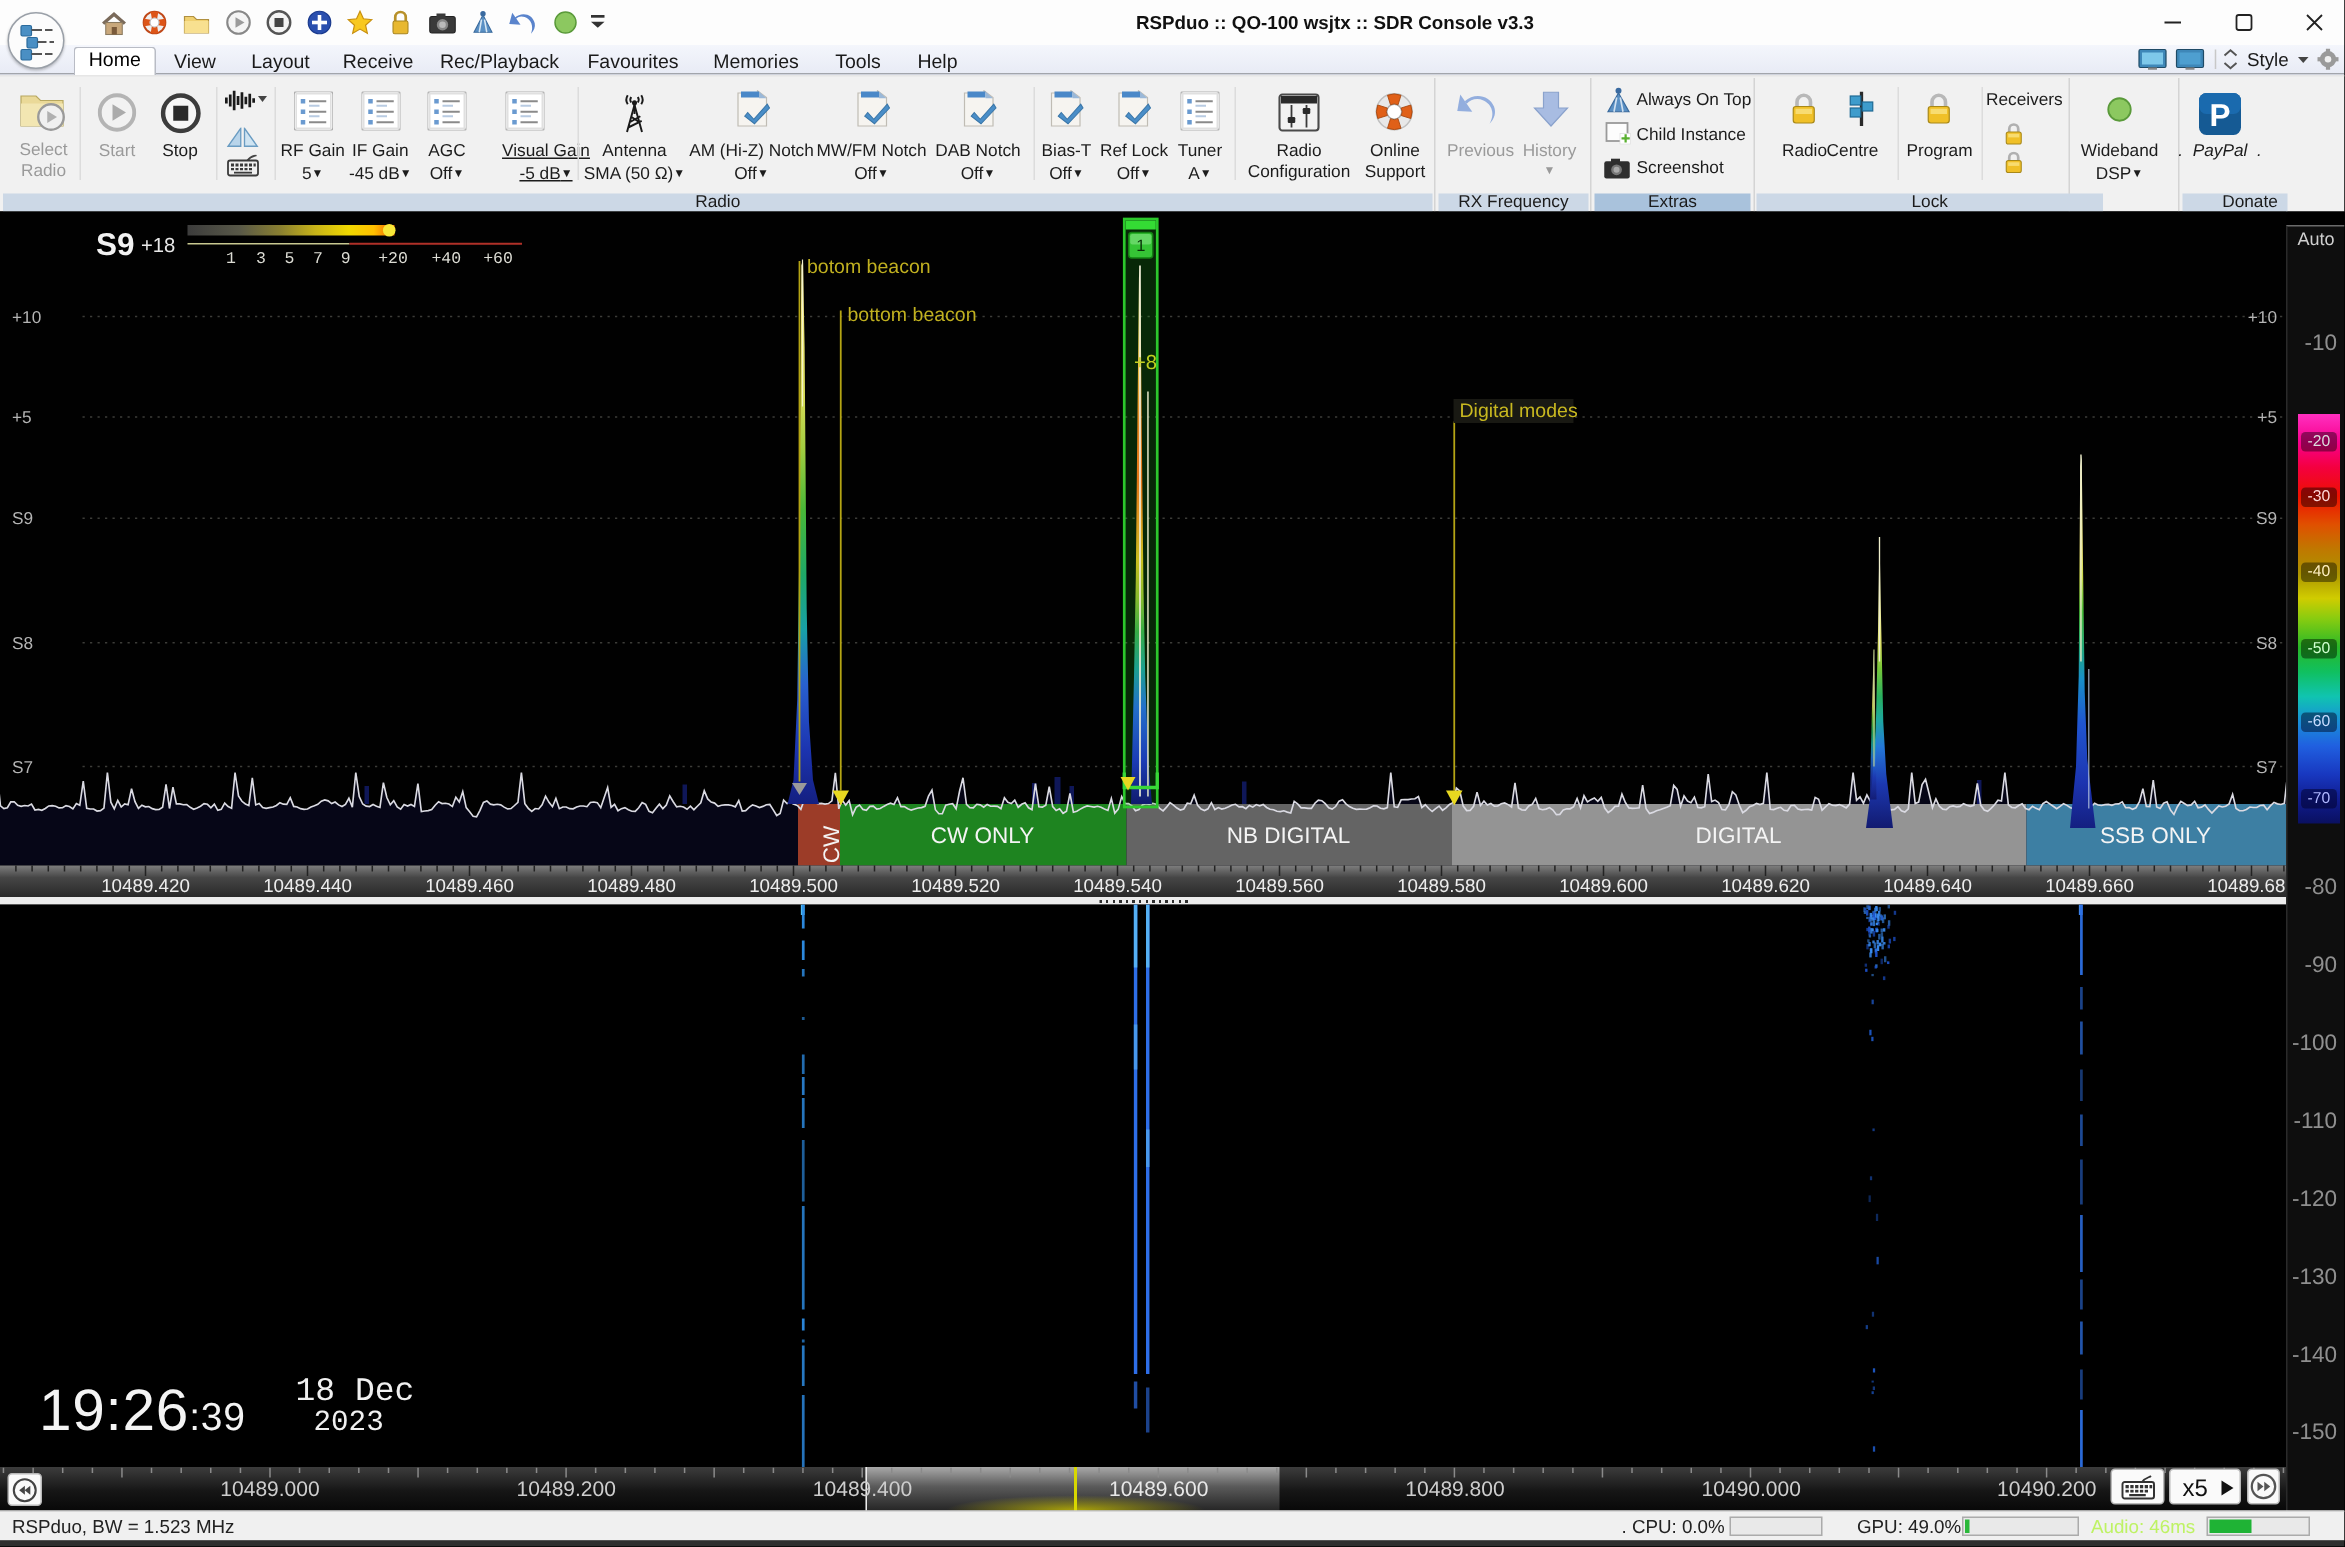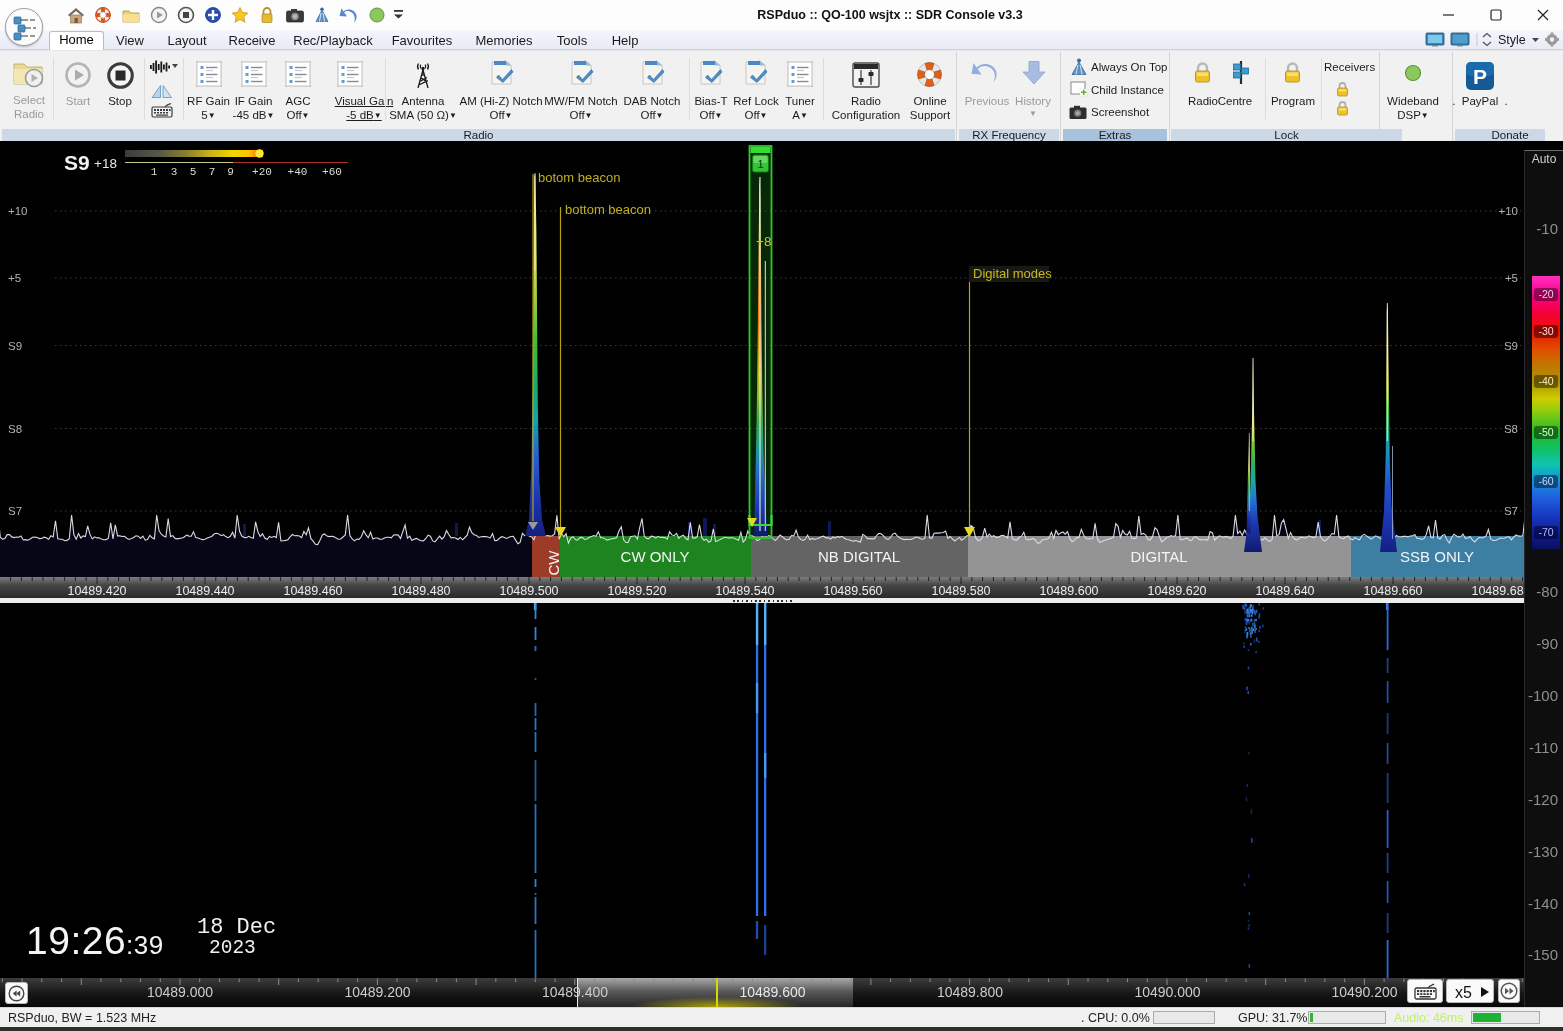--- a/index.html
+++ b/index.html
@@ -408,27 +408,27 @@
  <circle cx="9" cy="9" r="7.5" fill="#8cc860" stroke="#5a9a3a" stroke-width="1.2"></circle>
 </svg>
 <div class="rbtn abs" style="left:1373px;top:95px;width:80px;">Wideband<br>DSP<span class="dd">▼</span></div>
 <div class="gsep abs" style="left:1452px"></div>
 
 <svg class="abs" style="left:1466px;top:62px" width="28" height="28">
  <rect x="0" y="0" width="28" height="28" rx="5" fill="#155a94"></rect>
  <rect x="0" y="0" width="28" height="14" rx="5" fill="#1a6aae"></rect>
  <text x="7" y="22" font-size="21" font-weight="bold" fill="#fff" font-family="Liberation Sans">P</text>
 </svg>
-<div class="rbtn abs" style="left:1440px;top:95px;width:80px;">.&nbsp;&nbsp;PayPal&nbsp;&nbsp;.</div>
+<div class="rbtn abs" style="left:1440px;top:95px;width:80px;font-style:italic;">.&nbsp;&nbsp;PayPal&nbsp;&nbsp;.</div>
 
 <div class="glabel abs" style="left:2px;width:953px;">Radio</div>
 <div class="glabel abs" style="left:959px;width:100px;">RX Frequency</div>
 <div class="glabel abs" style="left:1063px;width:104px;background:#a9c2dc;">Extras</div>
 <div class="glabel abs" style="left:1171px;width:231px;">Lock</div>
-<div class="glabel abs" style="left:1455px;width:90px;padding-left:20px;">Donate</div>
+<div class="glabel abs" style="left:1455px;width:70px;padding-left:20px;">Donate</div>
 
 <div id="main" class="abs"></div>
 
 <svg class="abs" style="left:0;top:141px" width="1524" height="462" viewBox="0 0 1524 462">
  <defs>
   <linearGradient id="smeter" x1="0" y1="0" x2="1" y2="0">
    <stop offset="0" stop-color="#3c3c3c"></stop>
         <stop offset="0.25" stop-color="#585848"></stop>
         <stop offset="0.45" stop-color="#8a8030"></stop>
         <stop offset="0.62" stop-color="#c8b418"></stop>
@@ -1068,19 +1068,19 @@
 <svg class="abs" style="left:1500px;top:982px" width="18" height="18">
  <circle cx="9" cy="9" r="7.8" fill="none" stroke="#555" stroke-width="1.5"></circle>
  <path d="M5 5.8 L9 9 L5 12.2 Z" fill="#555"></path>
     <path d="M9.5 5.8 L13.5 9 L9.5 12.2 Z" fill="#555"></path>
 </svg>
 
 <div id="statusbar" class="abs"></div>
 <div class="abs" style="left:8px;top:1011px;font-size:12.5px;color:#222;">RSPduo, BW = 1.523 MHz</div>
 <div class="abs" style="left:1081px;top:1011px;font-size:12.5px;color:#222;">. CPU: 0.0%</div>
 <div class="abs pbox" style="left:1153px;width:62px;"></div>
-<div class="abs" style="left:1238px;top:1011px;font-size:12.5px;color:#222;">GPU: 31.7%</div>
+<div class="abs" style="left:1238px;top:1011px;font-size:12.5px;color:#222;">GPU: 49.0%</div>
 <div class="abs pbox" style="left:1308px;width:78px;"></div>
 <div class="abs" style="left:1310px;top:1013px;width:3px;height:9px;background:#2ab83a;"></div>
 <div class="abs" style="left:1394px;top:1011px;font-size:12.5px;color:#bef264;">Audio: 46ms</div>
 <div class="abs pbox" style="left:1471px;width:69px;"></div>
 <div class="abs" style="left:1473px;top:1013px;width:28px;height:9px;background:#1fb335;"></div>
 <div id="winbottom" class="abs"></div>
 
 </body></html>

